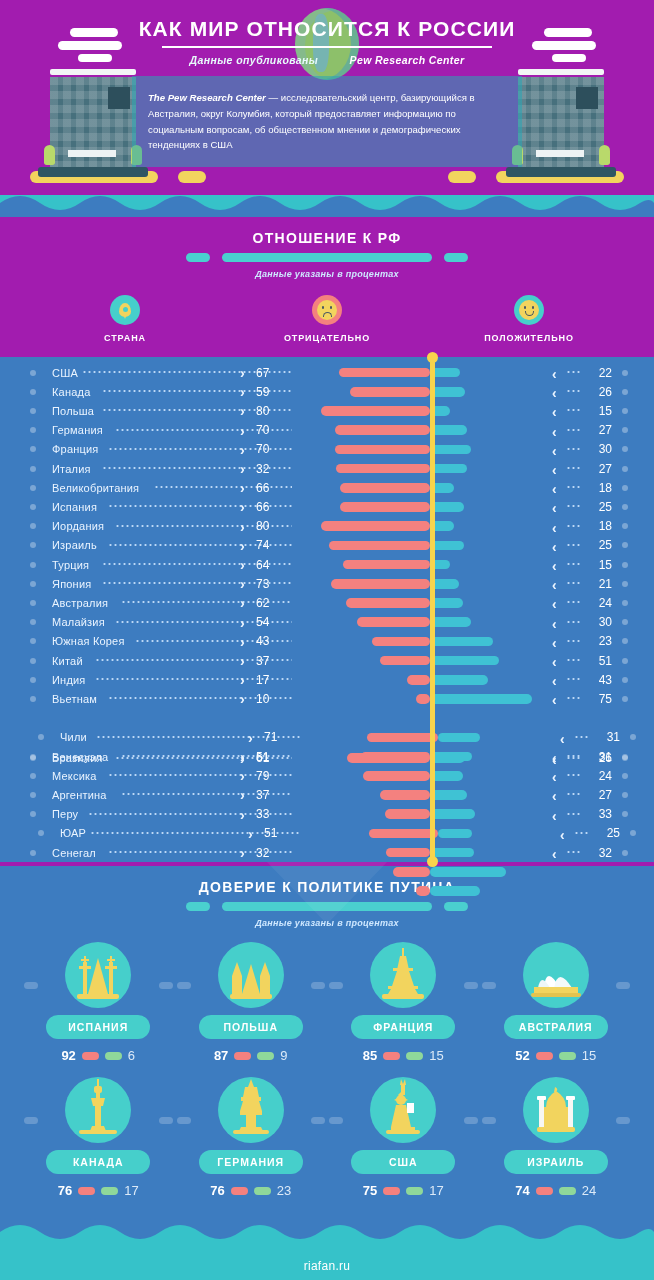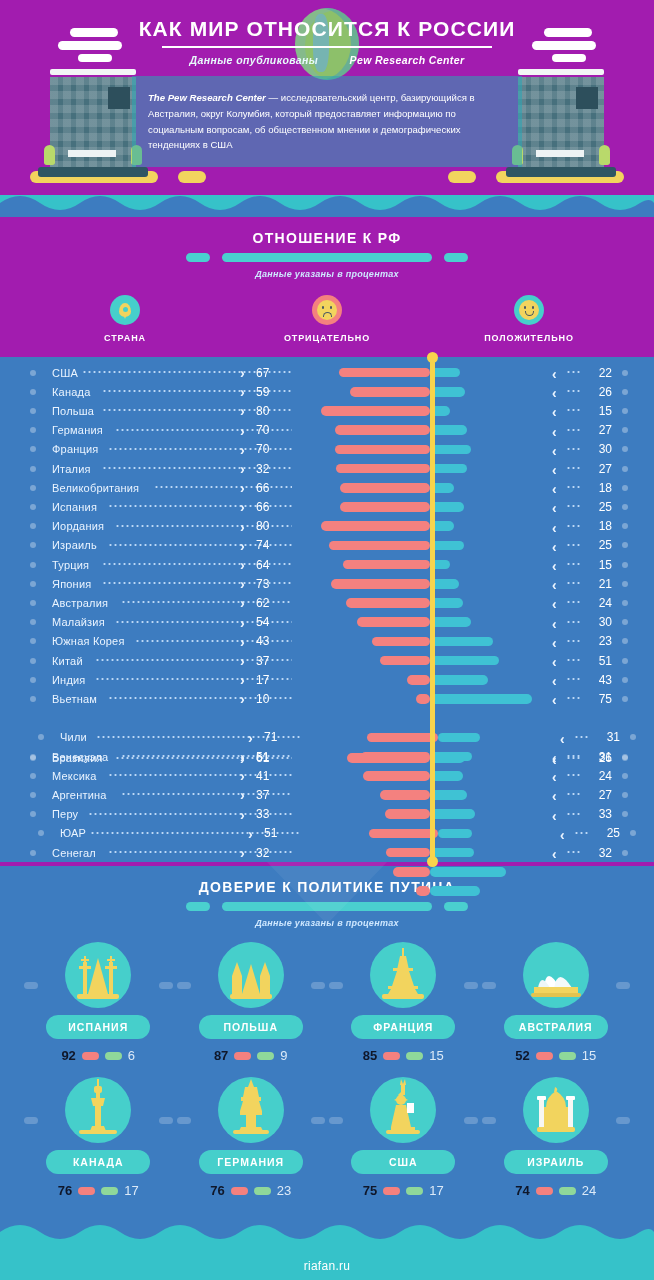--- a/index.html
+++ b/index.html
@@ -216,21 +216,21 @@
   }
   .card-side.l{ left:2px; } .card-side.r{ right:2px; }
   .card-name{
     margin:7px auto 0; width:104px; height:24px; line-height:24px;
     background:#46cfcb; border-radius:12px;
     color:#ffffff; font-size:10.5px; font-weight:bold; letter-spacing:1px;
   }
   .card-stats{
     margin-top:9px; display:flex; align-items:center; justify-content:center; gap:6px;
   }
-  .st-num{ color:#0f172a; font-size:13px; font-weight:bold; }
+  .st-num{ color:#ffffff; font-size:13px; font-weight:bold; }
   .st-num.low{ font-weight:normal; color:#dceaf8; }
   .st-pill{ width:17px; height:8px; border-radius:4px; }
   .st-pill.red{ background:#f4817f; }
   .st-pill.green{ background:#8fd89a; }
 
   
   .footer{
     background:#36c2c9; height:44px;
     display:flex; align-items:center; justify-content:center;
   }
@@ -610,21 +610,21 @@
           <span class="arrow-l" style="font-size: 14px; top: 3px;">‹</span>
           <span class="dots-l"></span>
           <span class="pos-val">31</span>
           <span class="dot-right"></span>
         </div>
         <div class="row" style="top: 409.2px; position: absolute; left: 0px; right: 0px;">
           <span class="dot-left"></span>
           <span class="cname">Мексика</span>
           <span class="leader-dots" style="left: 108.2px; width: 183.8px; top: 8px;"></span>
           <span class="arrow-r" style="left: 240px; top: 3px; font-size: 14px;">›</span>
-          <span class="neg-val">41</span>
+          <span class="neg-val">79</span>
           <span class="bar-neg" style="width: 66.64px; left: 363.36px; background: rgb(244, 129, 127);"></span>
           <span class="bar-pos" style="left: 430px; width: 32.64px; background: rgb(63, 194, 212);"></span>
           <span class="arrow-l" style="font-size: 14px; top: 3px;">‹</span>
           <span class="dots-l"></span>
           <span class="pos-val">24</span>
           <span class="dot-right"></span>
         </div>
         <div class="row" style="top: 428.4px; position: absolute; left: 0px; right: 0px;">
           <span class="dot-left"></span>
           <span class="cname">Аргентина</span>

